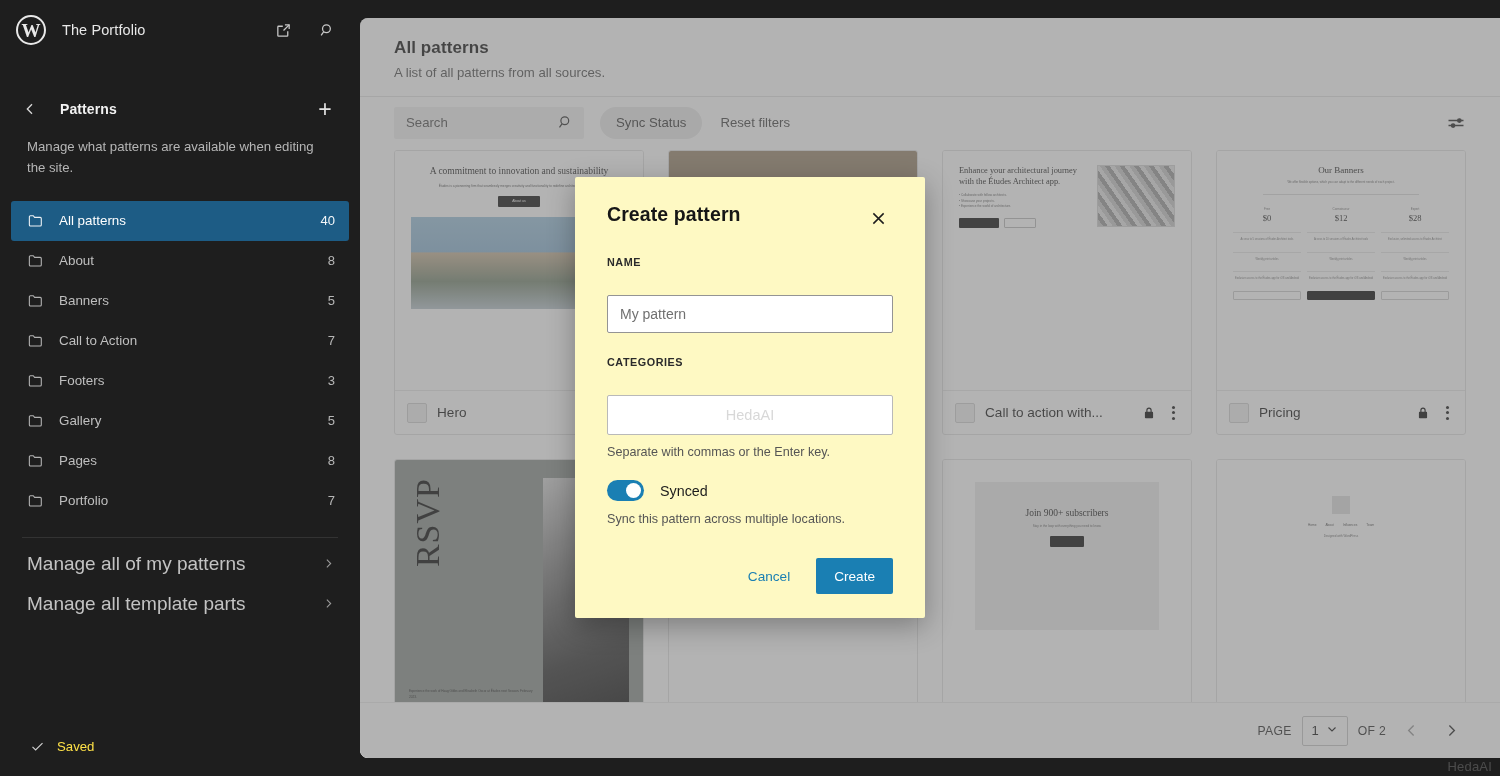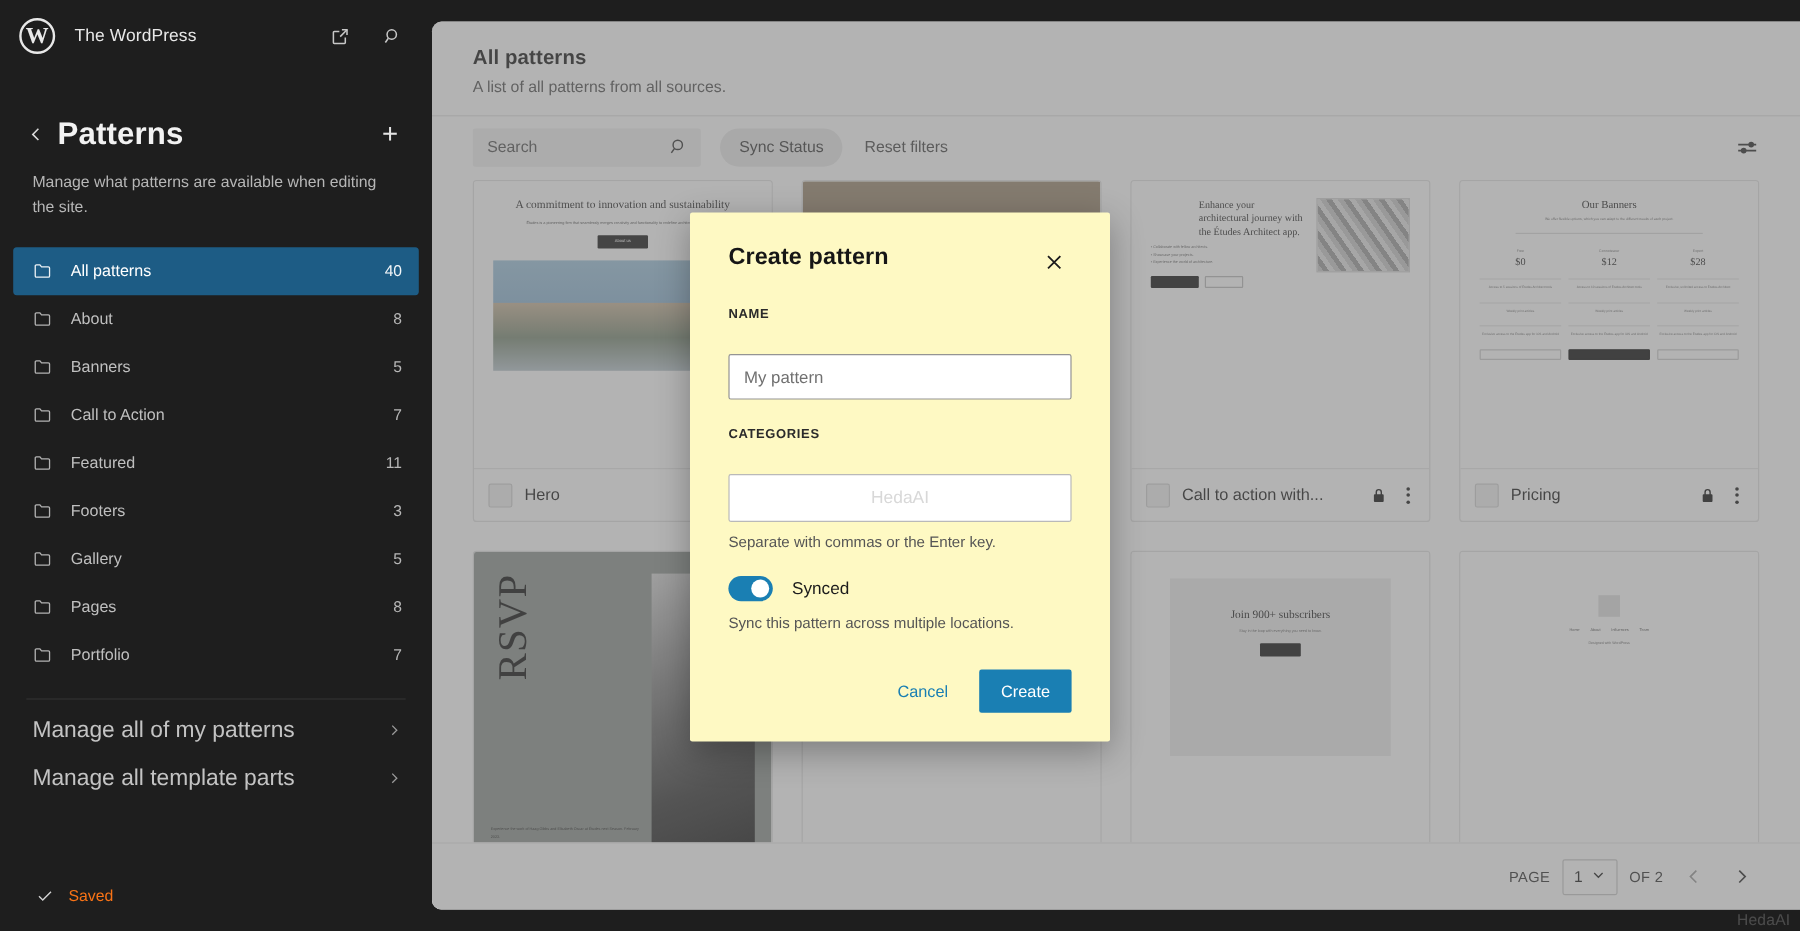--- a/index.html
+++ b/index.html
@@ -32,21 +32,21 @@
     width: 26px; height: 26px; display: flex; align-items: center; justify-content: center;
     color: #c8c8c8; cursor: pointer;
   }
   .ico-btn svg { display: block; }
 
   .sb-title-row {
     display: flex; align-items: center; padding: 36px 22px 0 22px;
   }
   .back-chev { width: 26px; color: #d8d8d8; display: flex; align-items: center; cursor: pointer; }
   .sb-title {
-    font-size: 26px; font-weight: 700; color: #f2f2f2; letter-spacing: .1px;
+    font-size: 14px; font-weight: 700; color: #f2f2f2; margin-left: 12px; letter-spacing: .1px;
   }
   .add-btn {
     margin-left: auto; width: 26px; height: 26px; color: #e4e4e4;
     display: flex; align-items: center; justify-content: center; font-size: 23px;
     font-weight: 300; line-height: 1; cursor: pointer;
   }
   .sb-desc {
     padding: 14px 34px 0 27px; font-size: 13.2px; line-height: 1.62; color: #b6b6b6;
   }
 
@@ -64,21 +64,21 @@
   .sb-manage { padding: 0 11px; margin-top: 6px; }
   .sb-manage-item {
     display: flex; align-items: center; height: 40px; padding: 0 14px 0 16px;
     font-size: 19px; color: #c3c3c3; cursor: pointer; border-radius: 3px;
   }
   .sb-manage-item .chev { margin-left: auto; color: #9a9a9a; display: flex; }
 
   .sb-footer {
     position: absolute; left: 0; bottom: 0; width: 360px; height: 60px;
     display: flex; align-items: center; padding-left: 30px;
-    font-size: 13.2px; color: #f97316;
+    font-size: 13.2px; color: #fde047;
   }
   .sb-footer .check { margin-right: 12px; color: #cfcfcf; display: flex; }
 
   
   .main {
     position: absolute; left: 360px; top: 18px; width: 1140px; height: 740px;
     background: #ffffff; border-radius: 8px 0 0 8px; overflow: hidden;
   }
   .main-inner { position: absolute; inset: 0; }
 
@@ -151,21 +151,21 @@
   .pv-img2 {
     width: 78px; height: 62px; background:
       repeating-linear-gradient(55deg,#c9c9c9 0 4px,#9d9d9d 4px 8px,#e3e3e3 8px 12px);
     border: 1px solid #d3d3d3;
   }
   .pv-brown { position: absolute; inset: 0; background: #9d8b72; }
 
   .cta-wrap { display: flex; gap: 10px; align-items: flex-start; }
   .cta-left { flex: 1; }
   .cta-h {
-    font-family: "Liberation Serif", serif; font-size: 8.4px; color: #262626; line-height: 1.35; margin-left: 40px;
+    font-family: "Liberation Serif", serif; font-size: 8.4px; color: #262626; line-height: 1.35;
   }
   .cta-li { font-size: 3.1px; color: #666; margin-top: 5px; line-height: 1.9; }
   .cta-btns { display: flex; gap: 5px; margin-top: 8px; }
   .cta-b1 { width: 40px; height: 10px; background: #151515; border-radius: 1px; }
   .cta-b2 { width: 32px; height: 10px; border: 1px solid #bdbdbd; border-radius: 1px; }
 
   .price-title {
     font-family: "Liberation Serif", serif; text-align: center; font-size: 9px; color: #262626;
   }
   .price-sub { font-size: 2.9px; text-align: center; color: #6a6a6a; margin-top: 5px; }
@@ -268,21 +268,21 @@
 </style>
 </head>
 <body>
 
 <div id="app">
 
   <aside class="sidebar">
 
     <div class="sb-header">
       <div class="wp-logo">W</div>
-      <div class="site-title">The WordPress</div>
+      <div class="site-title">The Portfolio</div>
       <div class="sb-header-actions">
         <div class="ico-btn">
           <svg width="17" height="17" viewBox="0 0 24 24" fill="none" stroke="currentColor" stroke-width="1.8">
             <path d="M14 4h6v6"></path>
               <path d="M20 4l-8 8"></path>
             <path d="M18 13v6a1 1 0 0 1-1 1H5a1 1 0 0 1-1-1V7a1 1 0 0 1 1-1h6"></path>
           </svg>
         </div>
         <div class="ico-btn">
           <svg width="17" height="17" viewBox="0 0 24 24" fill="none" stroke="currentColor" stroke-width="1.8">
@@ -334,29 +334,20 @@
           <span class="sb-count">5</span>
         </div>
         <div class="sb-item">
           <span class="folder">
             <svg width="17" height="15" viewBox="0 0 24 22" fill="none" stroke="currentColor" stroke-width="1.6">
               <path d="M3 5.5a1.5 1.5 0 0 1 1.5-1.5h4.2l2 2.4H19a1.5 1.5 0 0 1 1.5 1.5v9.6a1.5 1.5 0 0 1-1.5 1.5H4.5A1.5 1.5 0 0 1 3 17.5z"></path>
             </svg>
           </span>
           <span class="sb-label">Call to Action</span>
           <span class="sb-count">7</span>
-        </div>
-        <div class="sb-item">
-          <span class="folder">
-            <svg width="17" height="15" viewBox="0 0 24 22" fill="none" stroke="currentColor" stroke-width="1.6">
-              <path d="M3 5.5a1.5 1.5 0 0 1 1.5-1.5h4.2l2 2.4H19a1.5 1.5 0 0 1 1.5 1.5v9.6a1.5 1.5 0 0 1-1.5 1.5H4.5A1.5 1.5 0 0 1 3 17.5z"></path>
-            </svg>
-          </span>
-          <span class="sb-label">Featured</span>
-          <span class="sb-count">11</span>
         </div>
         <div class="sb-item">
           <span class="folder">
             <svg width="17" height="15" viewBox="0 0 24 22" fill="none" stroke="currentColor" stroke-width="1.6">
               <path d="M3 5.5a1.5 1.5 0 0 1 1.5-1.5h4.2l2 2.4H19a1.5 1.5 0 0 1 1.5 1.5v9.6a1.5 1.5 0 0 1-1.5 1.5H4.5A1.5 1.5 0 0 1 3 17.5z"></path>
             </svg>
           </span>
           <span class="sb-label">Footers</span>
           <span class="sb-count">3</span>
         </div>

